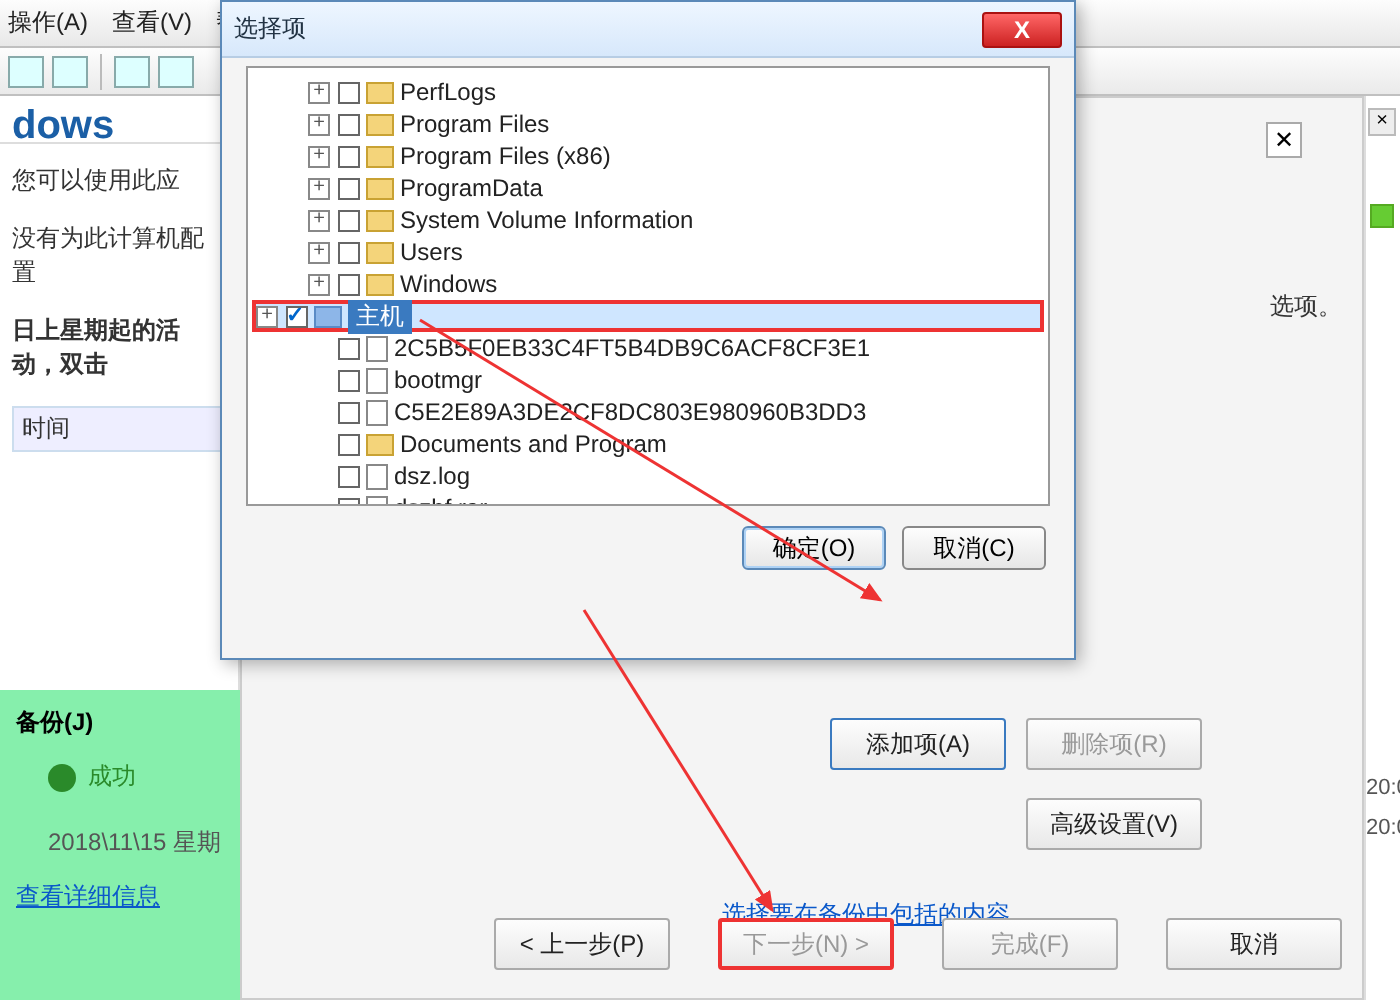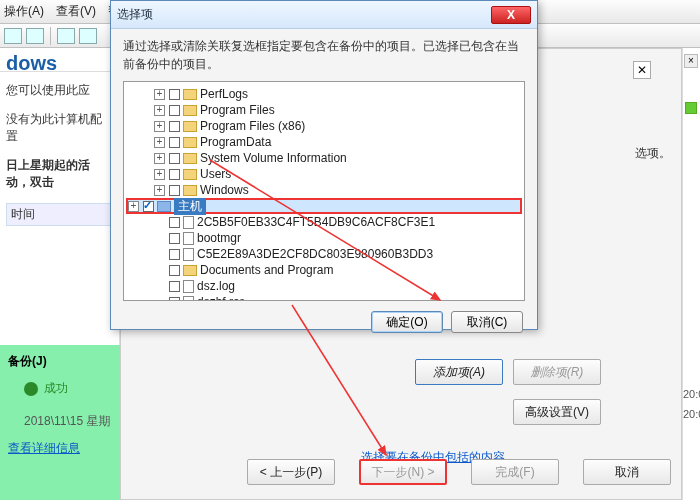--- a/index.html
+++ b/index.html
@@ -22,21 +22,21 @@
   .right-sliver .close-x { position:absolute; top:6px; right:2px; width:14px; height:14px; background:#eee; border:1px solid #bbb; text-align:center; line-height:12px; font-size:10px;}
   .right-sliver .green { position:absolute; top:54px; left:2px; width:12px; height:12px; background:#6c3; border:1px solid #5a2;}
   .right-sliver .time { position:absolute; font-size:11px; color:#555; }
 
   
   .wizard { position: absolute; left: 120px; top: 48px; width: 562px; height: 452px; background: #f4f4f4; border: 1px solid #ccc; z-index: 2;}
   .wizard-btnrow { position: absolute; left: 4px; right: 10px; bottom: 14px; display: flex; justify-content: flex-end; gap: 24px; }
   .wizard-btn { min-width: 88px; height: 26px; background: linear-gradient(#fdfdfd,#e8e8e8); border: 1px solid #aaa; border-radius: 2px; display:flex; align-items:center; justify-content:center; color:#222;}
   .wizard-btn.disabled { color:#999; }
   .wizard-btn.highlight { border: 2px solid #e33; }
-  .add-area { position:absolute; left:240px; top:310px; width:240px; display:flex; gap:10px; justify-content:flex-end;font-style:italic;}
+  .add-area { position:absolute; left:240px; top:310px; width:240px; display:flex; gap:10px; justify-content:flex-end;}
   .adv-area { position:absolute; left:240px; top:350px; width:240px; display:flex; justify-content:flex-end;}
   .link { position:absolute; left:240px; top:400px; color:#0a58ca; text-decoration:underline; }
 
   
   .wiz-side { position:absolute; left:0; top:90px; width:30px; height:160px; }
   .wiz-side div { height:22px; padding:4px 6px; color:#0a58ca; background:#fff;}
   .wiz-side div.sel { background:#1b6fc5; color:#fff;}
   .wiz-badge { position:absolute; left:4px; top:54px; width:32px; height:32px; background:radial-gradient(#9d6,#5a3); border-radius:4px;}
 
   
@@ -138,21 +138,20 @@
     <div class="wizard-btn disabled">完成(F)</div>
     <div class="wizard-btn">取消</div>
   </div>
 </div>
 
 <div class="dialog">
   <div class="dlg-title">
     <span class="t">选择项</span>
     <div class="dlg-x">X</div>
   </div>
-  <div class="dlg-desc">通过选择或清除关联复选框指定要包含在备份中的项目。已选择已包含在当前备份中的项目。</div>
 
   <div class="tree-wrap">
     <div class="tree">
       <div class="tree-row indent2">
           <span class="exp">+</span>
           <span class="chk"></span>
           <span class="ico-folder"></span>
           <span class="lbl-txt">PerfLogs</span>
         </div>
       <div class="tree-row indent2">

